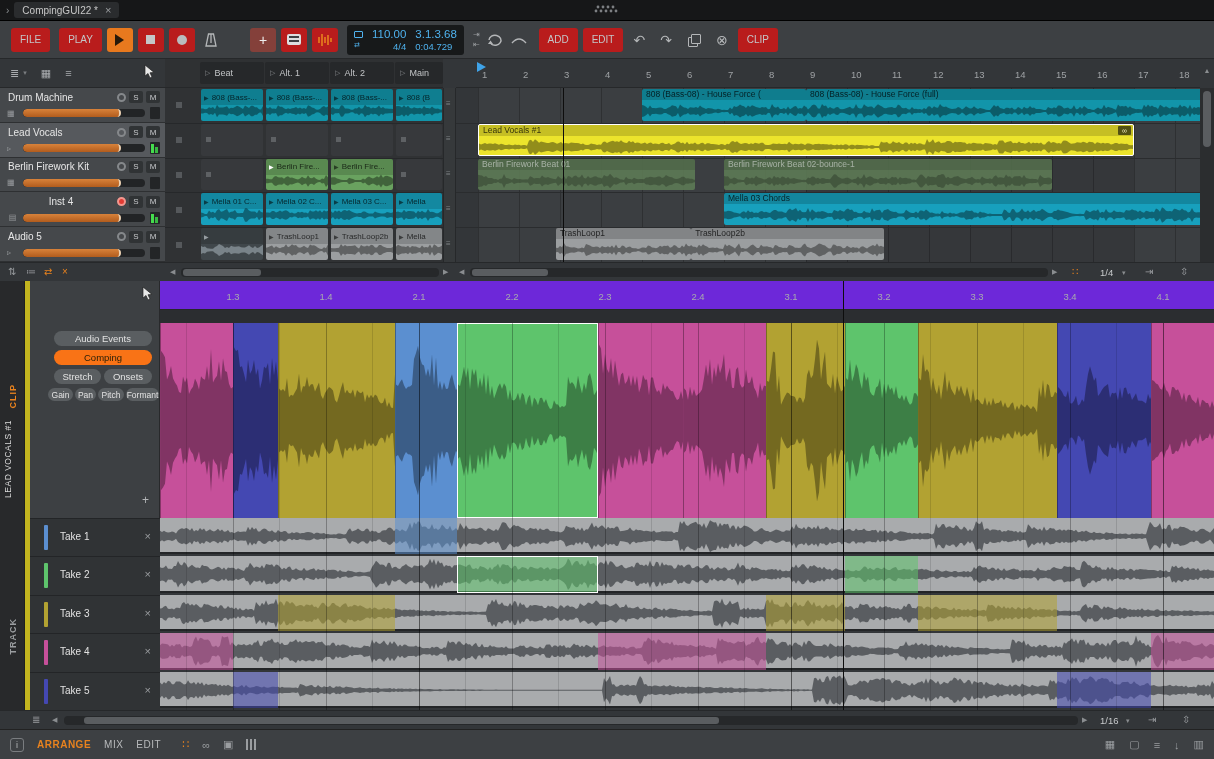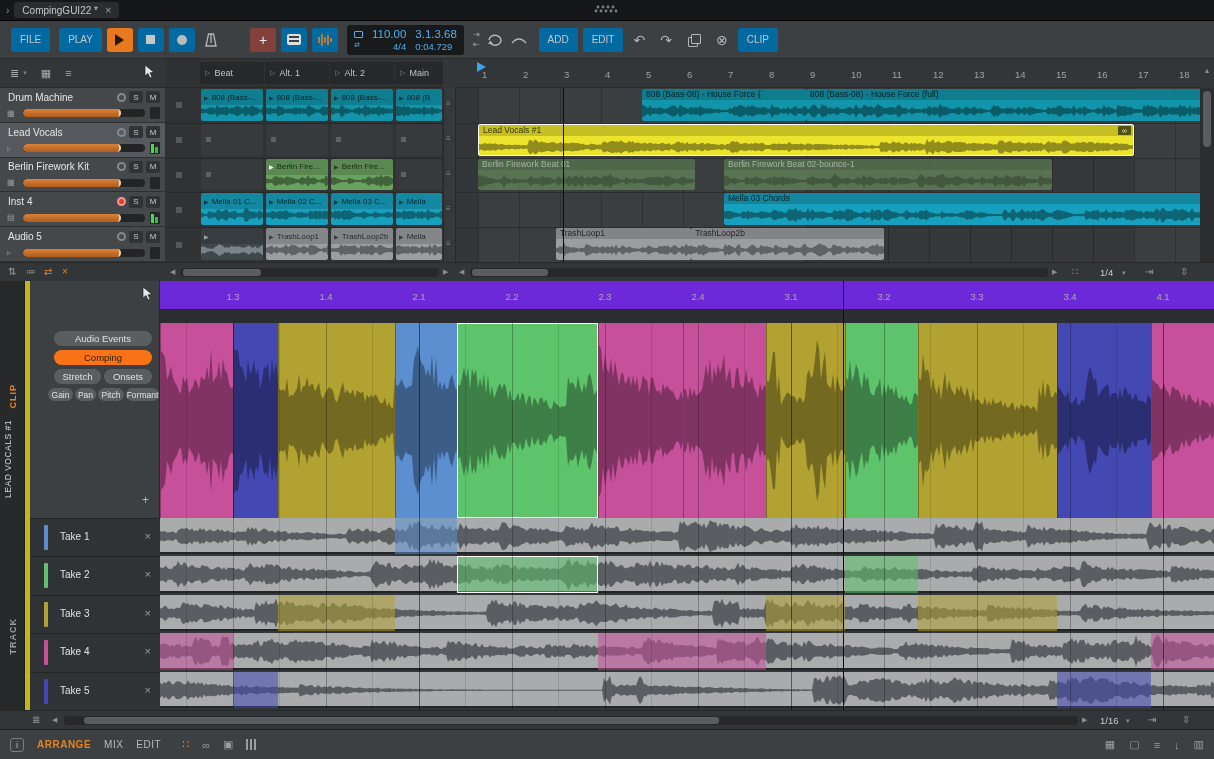--- a/index.html
+++ b/index.html
@@ -6,21 +6,21 @@
 html,body{background:#111;}
 #app{position:relative;width:1214px;height:759px;background:#333639;font-family:"Liberation Sans",sans-serif;color:#ccc;overflow:hidden;}
 
 #tabbar{position:absolute;left:0;top:0;width:1214px;height:21px;background:#161718;border-bottom:1px solid #000;display:flex;align-items:center;padding-left:6px;gap:5px;}
 #tab-chevron{color:#8a8d90;font-size:10px;}
 .doc-tab{display:flex;align-items:center;gap:7px;background:#2a2c2e;height:16px;padding:0 8px;border-radius:3px;font-size:10px;color:#c8c8c8;}
 .tab-close{color:#9a9da0;font-size:11px;}
 #logo{position:absolute;left:50%;top:4px;transform:translateX(-50%);}
 
 #toolbar{position:absolute;left:0;top:21px;width:1214px;height:38px;background:#3d4043;border-bottom:1px solid #26282a;display:flex;align-items:center;padding:0 11px;gap:5px;}
-.tbtn{background:#0369a1;border-radius:3px;color:#c4c6c8;font-size:10px;height:24px;display:flex;align-items:center;justify-content:center;padding:0 9px;}
+.tbtn{background:#b91c1c;border-radius:3px;color:#c4c6c8;font-size:10px;height:24px;display:flex;align-items:center;justify-content:center;padding:0 9px;}
 .sq{width:26px;padding:0;}
 .playbtn{background:#e8791e;}
 .playtri{width:0;height:0;border-left:9px solid #27190a;border-top:6px solid transparent;border-bottom:6px solid transparent;}
 .stopsq{width:9px;height:9px;background:#c4c6c8;}
 .reccirc{width:10px;height:10px;border-radius:50%;background:#b9bbbd;}
 .plusbtn{background:#84403a;color:#eee;font-size:14px;}
 .printbtn .pglyph{width:14px;height:11px;background:#dcdee0;border-radius:2px;position:relative;}
 .printbtn .pglyph::after{content:'';position:absolute;left:2px;top:2px;width:10px;height:2px;background:#3d4043;box-shadow:0 4px 0 #3d4043;}
 #display{height:30px;background:#17191a;border-radius:3px;display:flex;align-items:center;padding:0 7px;gap:9px;margin-left:4px;}
 .disp-icons{display:flex;flex-direction:column;gap:3px;}
@@ -283,21 +283,21 @@
             <div class="tsm">M</div>
           </div>
           <div class="trow-bot">
             <div class="ticon">▦</div>
             <div class="tslider">
               <div class="tfill" style="width: 80%;"></div>
             </div>
             <div class="tmeter"></div>
           </div>
         </div>
-        <div class="trow" style="height: 34.8px;">
+        <div class="trow" style="height: 34.8px; text-align: center;">
           <div class="trow-top">
             <div class="tname">Inst 4</div>
             <div class="tarm armed"></div>
             <div class="tsm">S</div>
             <div class="tsm">M</div>
           </div>
           <div class="trow-bot">
             <div class="ticon">▤</div>
             <div class="tslider">
               <div class="tfill" style="width: 80%;"></div>

